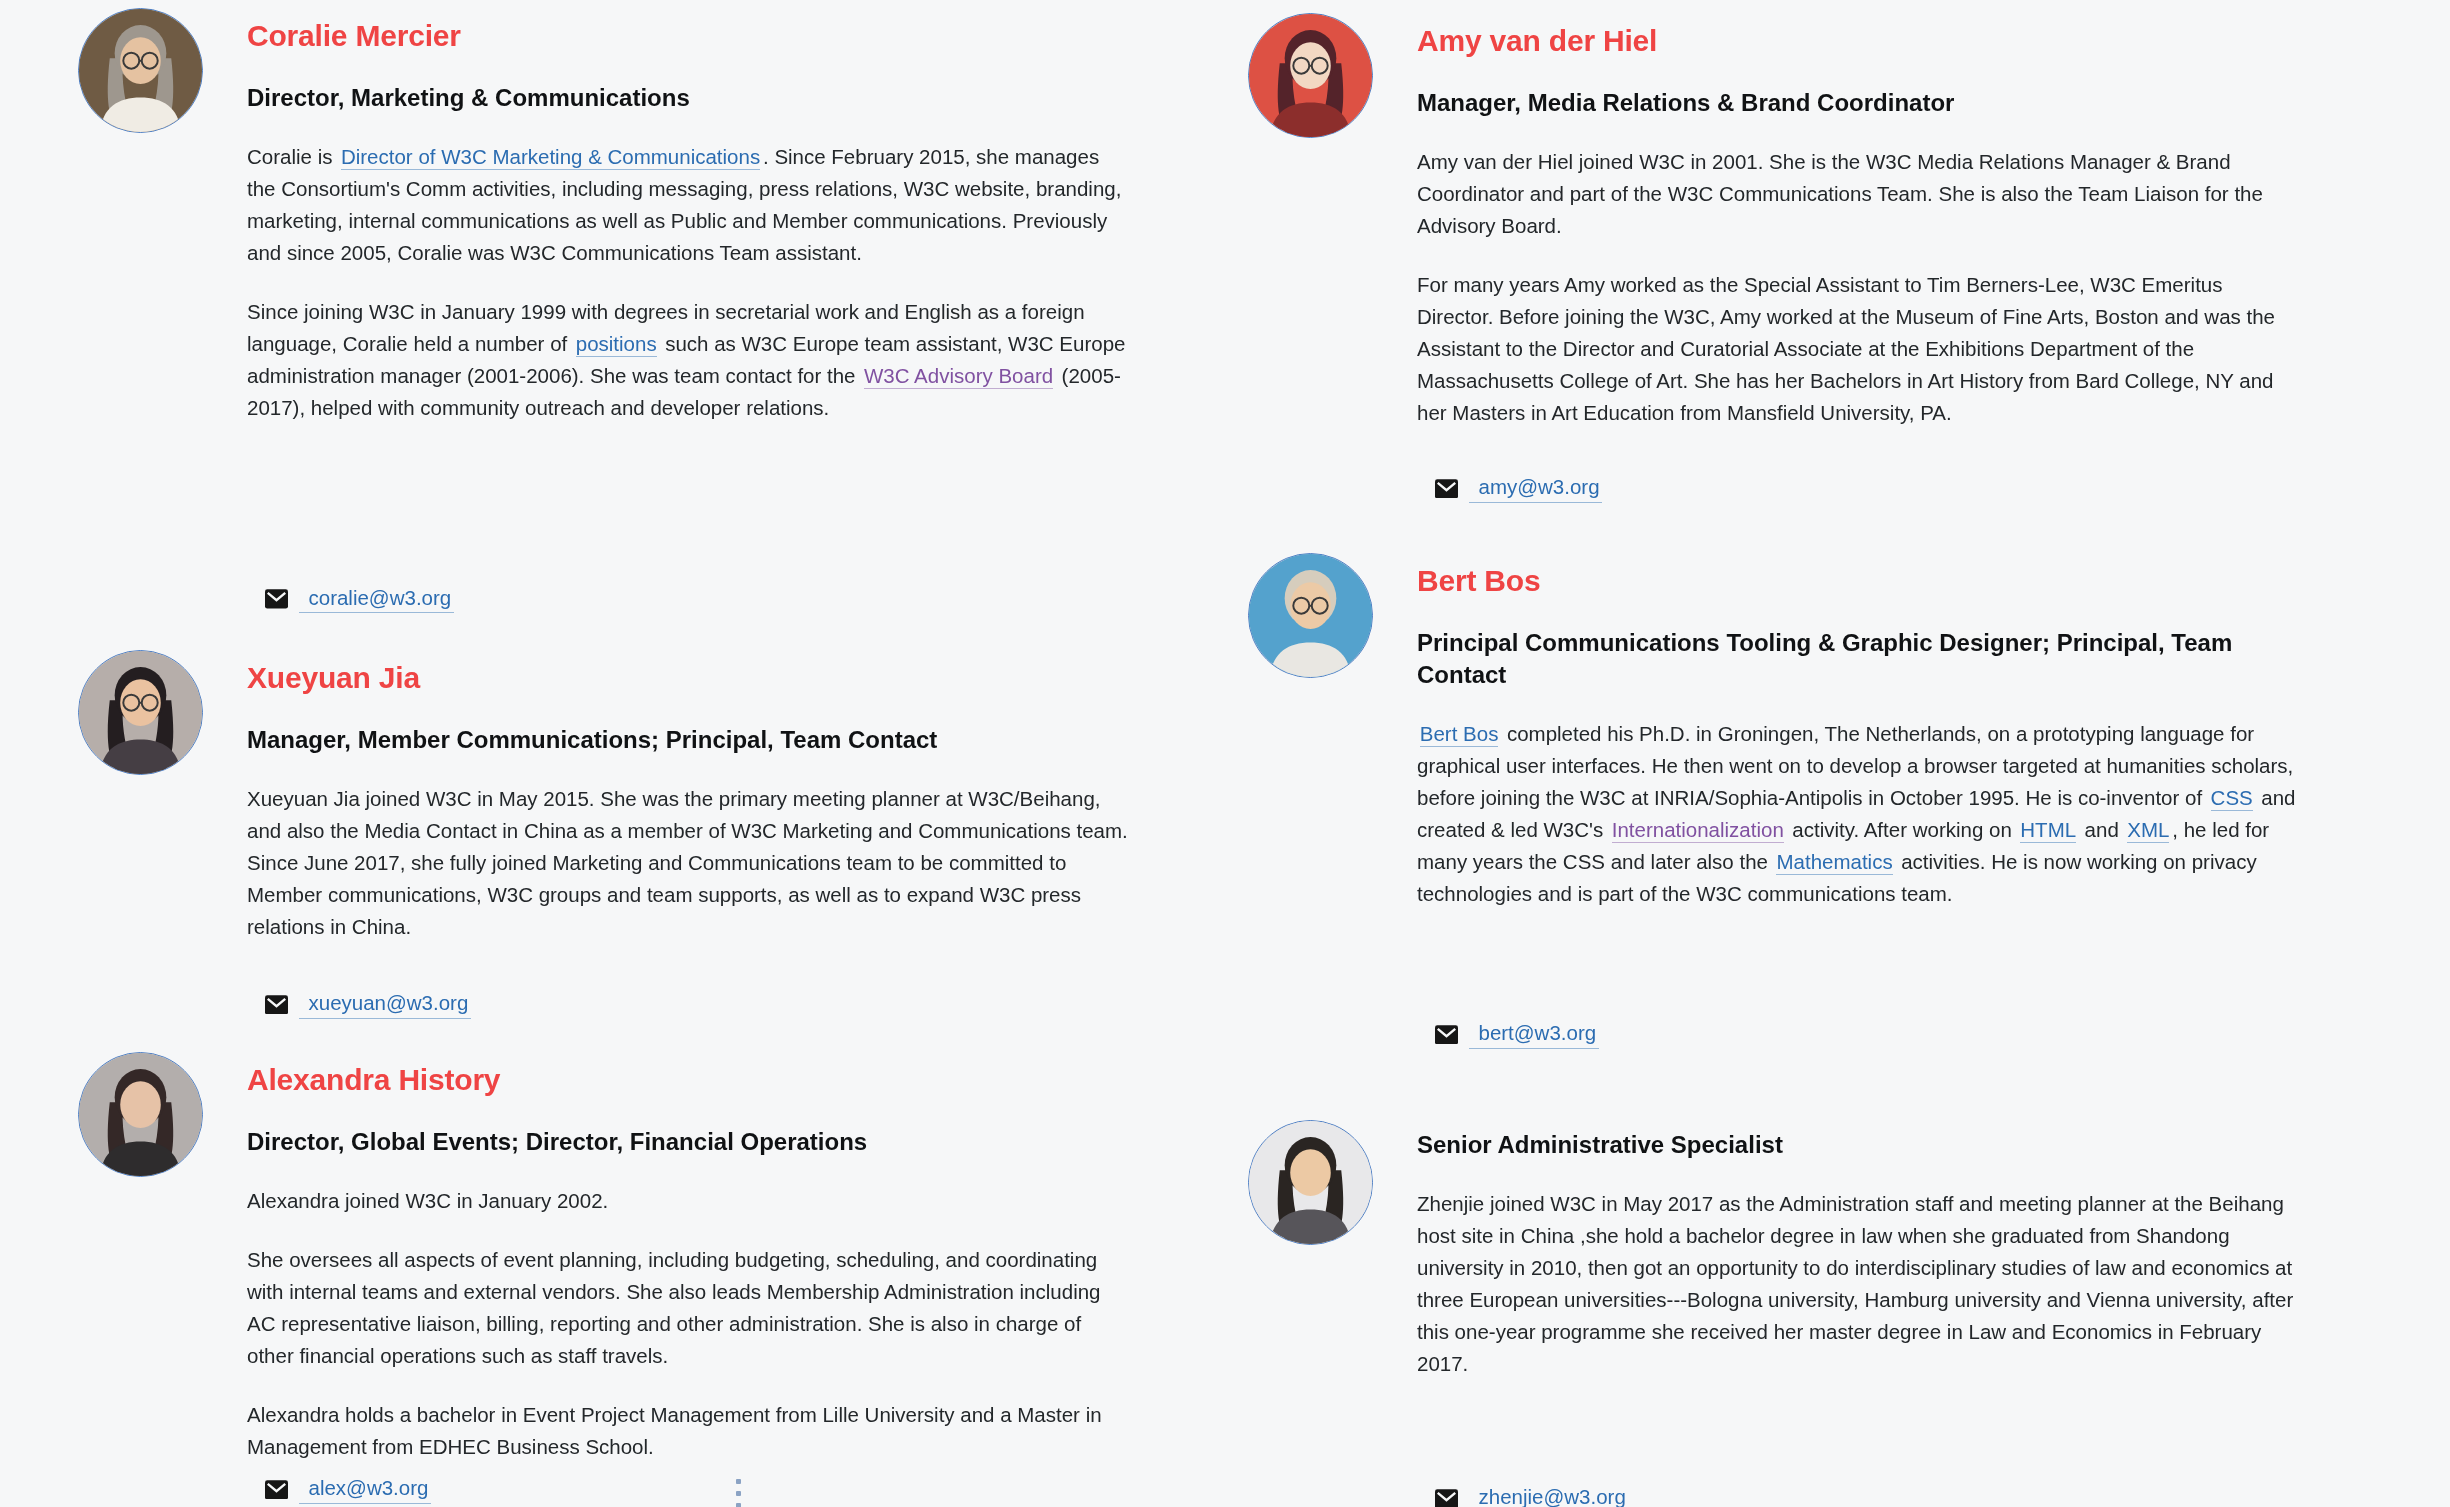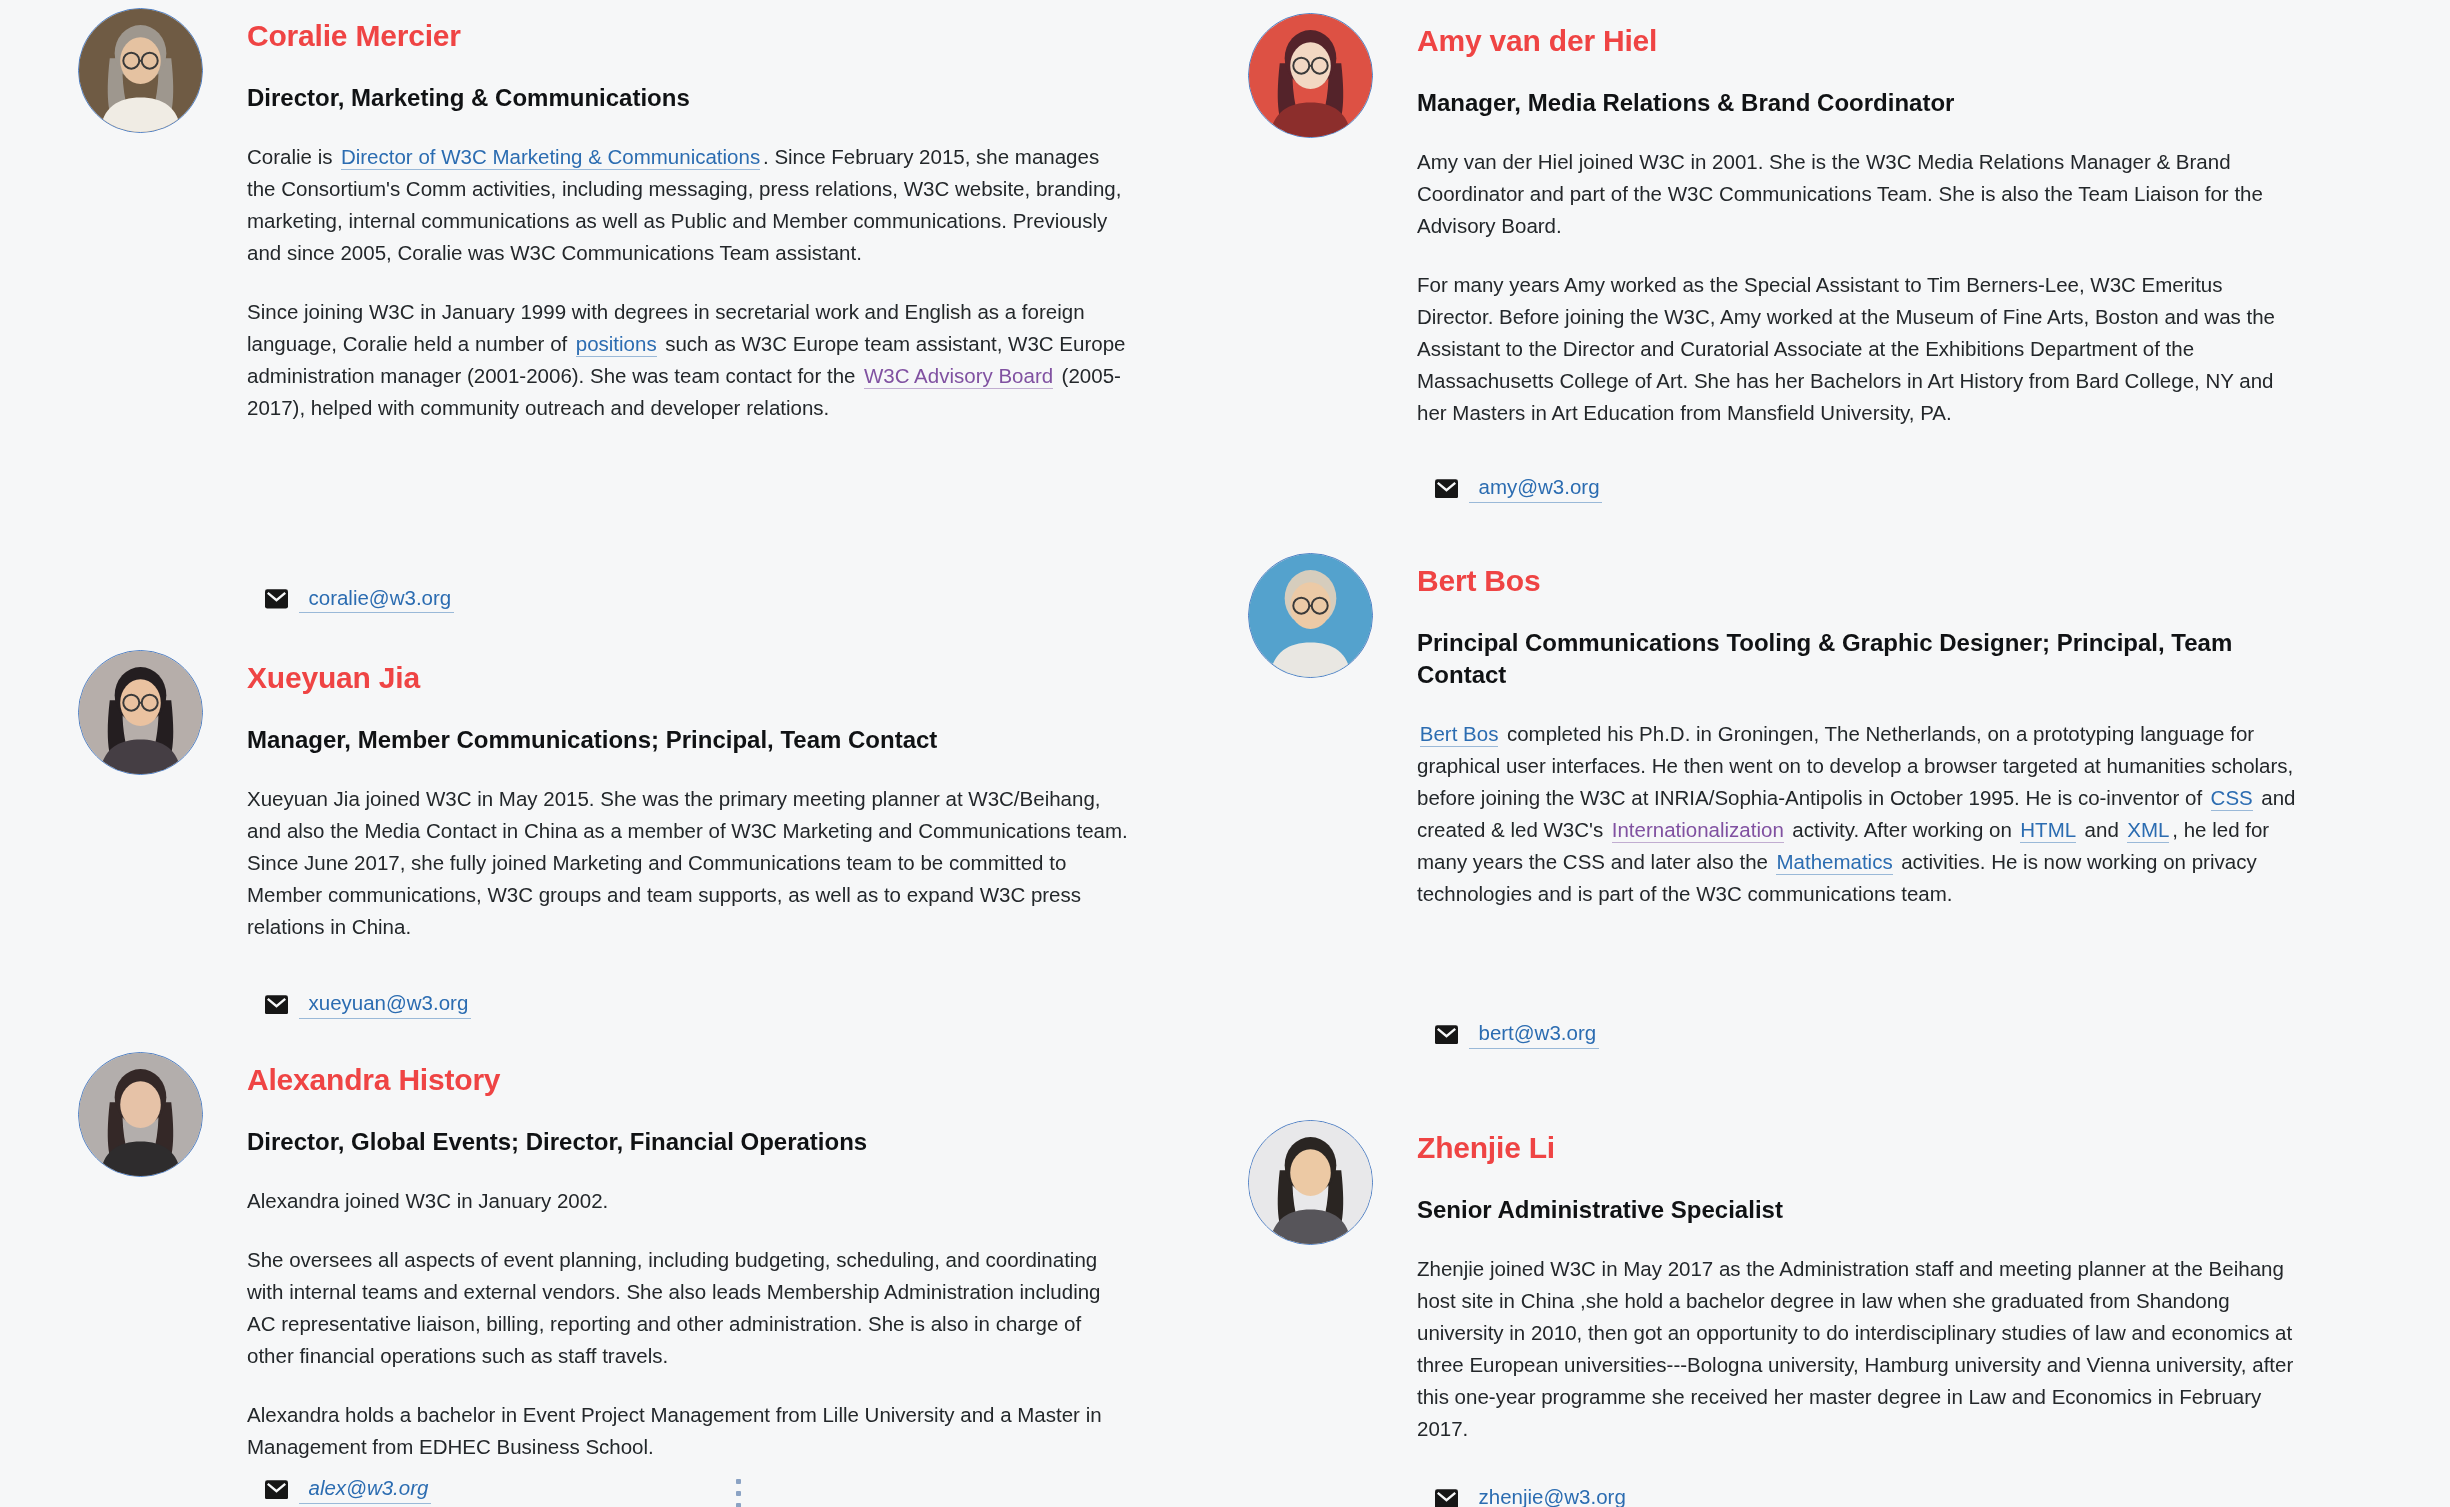--- a/index.html
+++ b/index.html
@@ -156,21 +156,21 @@
   </div>
   <div class="content">
     <h2 class="person-name">Alexandra History</h2>
     <p class="role">Director, Global Events; Director, Financial Operations</p>
     <div class="bio">
         <p>Alexandra joined W3C in January 2002.</p>
         <p>She oversees all aspects of event planning, including budgeting, scheduling, and coordinating with internal teams and external vendors. She also leads Membership Administration including AC representative liaison, billing, reporting and other administration. She is also in charge of other financial operations such as staff travels.</p>
         <p>Alexandra holds a bachelor in Event Project Management from Lille University and a Master in Management from EDHEC Business School.</p>
       </div>
   </div>
-  <p class="email-row" style="top:423px;font-style:italic;">
+  <p class="email-row" style="top:423px;">
     <span class="mail-icon">
       <svg viewBox="0 0 25 21">
           <rect width="25" height="21" rx="2.5" fill="#161616"></rect>
           <path d="M3 4 L12.5 12 L22 4" fill="none" stroke="#f6f7f8" stroke-width="2.6"></path>
         </svg>
     </span>
     <a class="email-link">alex@w3.org</a>
   </p>
 </section>
 
@@ -253,21 +253,20 @@
       <ellipse class="a-face" cx="50" cy="42" rx="16.5" ry="19"></ellipse>
       <path class="a-shirt" d="M17,100 C19,80 32,72 50,72 C68,72 81,80 83,100 Z"></path>
       <g class="a-glasses" fill="none" stroke="#3a3a3a" stroke-width="1.6">
         <circle cx="42.5" cy="42" r="6.5"></circle>
           <circle cx="57.5" cy="42" r="6.5"></circle>
           <path d="M49 42 h2"></path>
       </g>
     </svg>
   </div>
   <div class="content">
-    <h2 class="person-name">Zhenjie Li</h2>
     <p class="role">Senior Administrative Specialist</p>
     <div class="bio">
         <p>Zhenjie joined W3C in May 2017 as the Administration staff and meeting planner at the Beihang host site in China ,she hold a bachelor degree in law when she graduated from Shandong university in 2010, then got an opportunity to do interdisciplinary studies of law and economics at three European universities---Bologna university, Hamburg university and Vienna university, after this one-year programme she received her master degree in Law and Economics in February 2017.</p>
       </div>
   </div>
   <p class="email-row" style="top:364px;">
     <span class="mail-icon">
       <svg viewBox="0 0 25 21">
           <rect width="25" height="21" rx="2.5" fill="#161616"></rect>
           <path d="M3 4 L12.5 12 L22 4" fill="none" stroke="#f6f7f8" stroke-width="2.6"></path>

